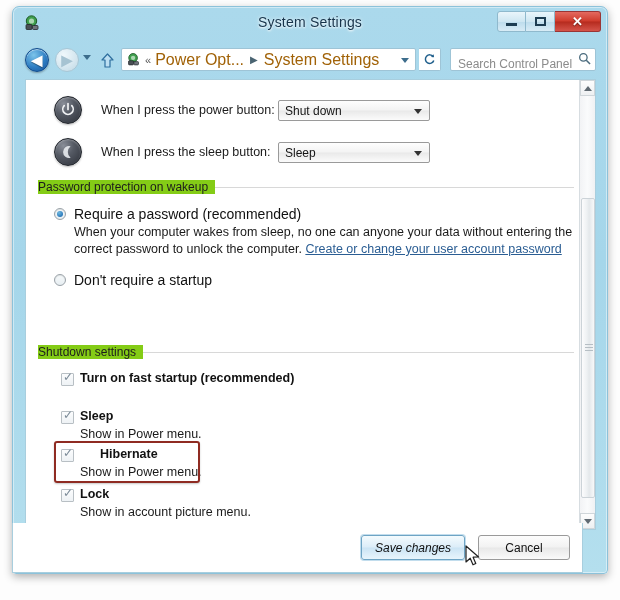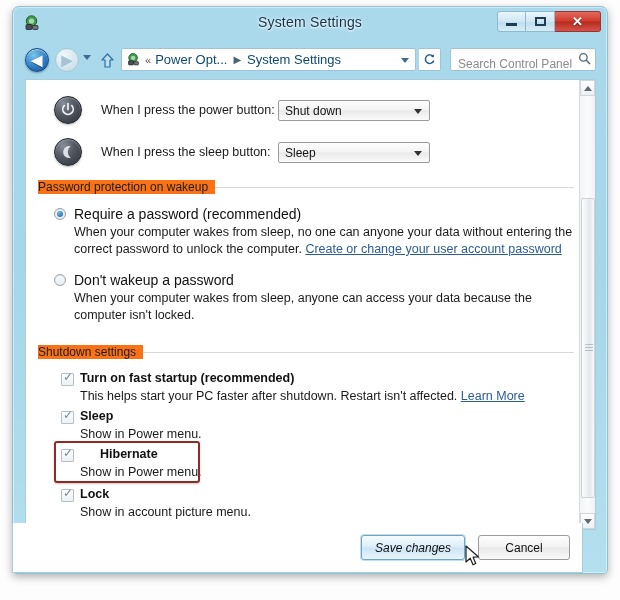--- a/index.html
+++ b/index.html
@@ -94,21 +94,21 @@
   .addrbar {
     position: absolute; left: 108px; top: 7px; width: 295px; height: 23px;
     background: #ffffff;
     border: 1px solid #9ec4d6;
     border-radius: 2px;
     display: flex; align-items: center;
     padding-left: 4px;
   }
   .addr-icon { width: 15px; height: 15px; margin-right: 4px; flex: 0 0 auto; }
   .addr-chev { color: #555; font-size: 11px; margin-right: 4px; }
-  .addr-seg { font-size: 13px; color: #0c4a6e; white-space: nowrap; }
+  .addr-seg { font-size: 16px; color: #a16207; white-space: nowrap; }
   .addr-sep { color: #4a6472; font-size: 10px; margin: 0 6px; }
   .addr-dd {
     position: absolute; right: 6px; top: 9px;
     width: 0; height: 0; border-left: 4px solid transparent;
     border-right: 4px solid transparent; border-top: 5px solid #3d6d8c;
   }
   .refresh-btn {
     position: absolute; left: 406px; top: 7px; width: 22px; height: 23px;
     background: #ffffff; border: 1px solid #9ec4d6; border-left: none;
     border-radius: 0 2px 2px 0;
@@ -153,21 +153,21 @@
     font-size: 12px; color: #151515;
   }
   .combo-arrow {
     position: absolute; right: 7px; top: 8px;
     width: 0; height: 0; border-left: 4px solid transparent;
     border-right: 4px solid transparent; border-top: 5px solid #333;
   }
 
   
   .group-label {
-    position: absolute; font-size: 12px; color: #1c1c1c; background: #f97316;
+    position: absolute; font-size: 12px; color: #1c1c1c; background: #84cc16;
     padding-right: 7px; z-index: 2;
   }
   .group-rule {
     position: absolute; height: 1px; background: #d8d8d8;
   }
 
   .radio-outer {
     position: absolute; width: 12px; height: 12px; border-radius: 50%;
     border: 1px solid #9aa2a8;
     background: linear-gradient(180deg,#f7fafb 0%,#e7eef2 100%);
@@ -368,35 +368,27 @@
           <span class="radio-dot"></span>
         </div>
         <div class="opt-title" style="left:48px; top:126px;">Require a password (recommended)</div>
         <div class="opt-desc" style="left:48px; top:144px; width:500px;">
           <span>When your computer wakes from sleep, no one can anyone your data without entering the</span><br>
           <span>correct password to unlock the computer.</span>
           <span class="lnk">Create or change your user account password</span>
         </div>
 
         <div class="radio-outer" style="left:28px; top:194px;"></div>
-        <div class="opt-title" style="left:48px; top:192px;">Don't wakeup a password</div>
-        <div class="opt-desc" style="left:48px; top:210px; width:500px;">
-          <span>When your computer wakes from sleep, anyone can access your data because the</span><br>
-          <span>computer isn't locked.</span>
-        </div>
+        <div class="opt-title" style="left:48px; top:192px;">Don't require a startup</div>
 
         <div class="group-label" style="left:12px; top:265px;">Shutdown settings</div>
         <div class="group-rule" style="left:110px; top:272px; width:438px;"></div>
 
         <div class="chk" style="left:35px; top:293px;"></div>
         <div class="chk-title" style="left:54px; top:291px;">Turn on fast startup (recommended)</div>
-        <div class="chk-desc" style="left:54px; top:309px;">
-          <span>This helps start your PC faster after shutdown. Restart isn't affected.</span>
-          <span class="lnk">Learn More</span>
-        </div>
 
         <div class="chk" style="left:35px; top:331px;"></div>
         <div class="chk-title" style="left:54px; top:329px;">Sleep</div>
         <div class="chk-desc" style="left:54px; top:347px;">Show in Power menu.</div>
 
         <div class="chk" style="left:35px; top:369px;"></div>
         <div class="chk-title" style="left:54px; top:367px;padding-left:20px;">Hibernate</div>
         <div class="chk-desc" style="left:54px; top:385px;">Show in Power menu.</div>
         <div class="annot" style="left:28px; top:361px; width:146px; height:42px;"></div>
 

